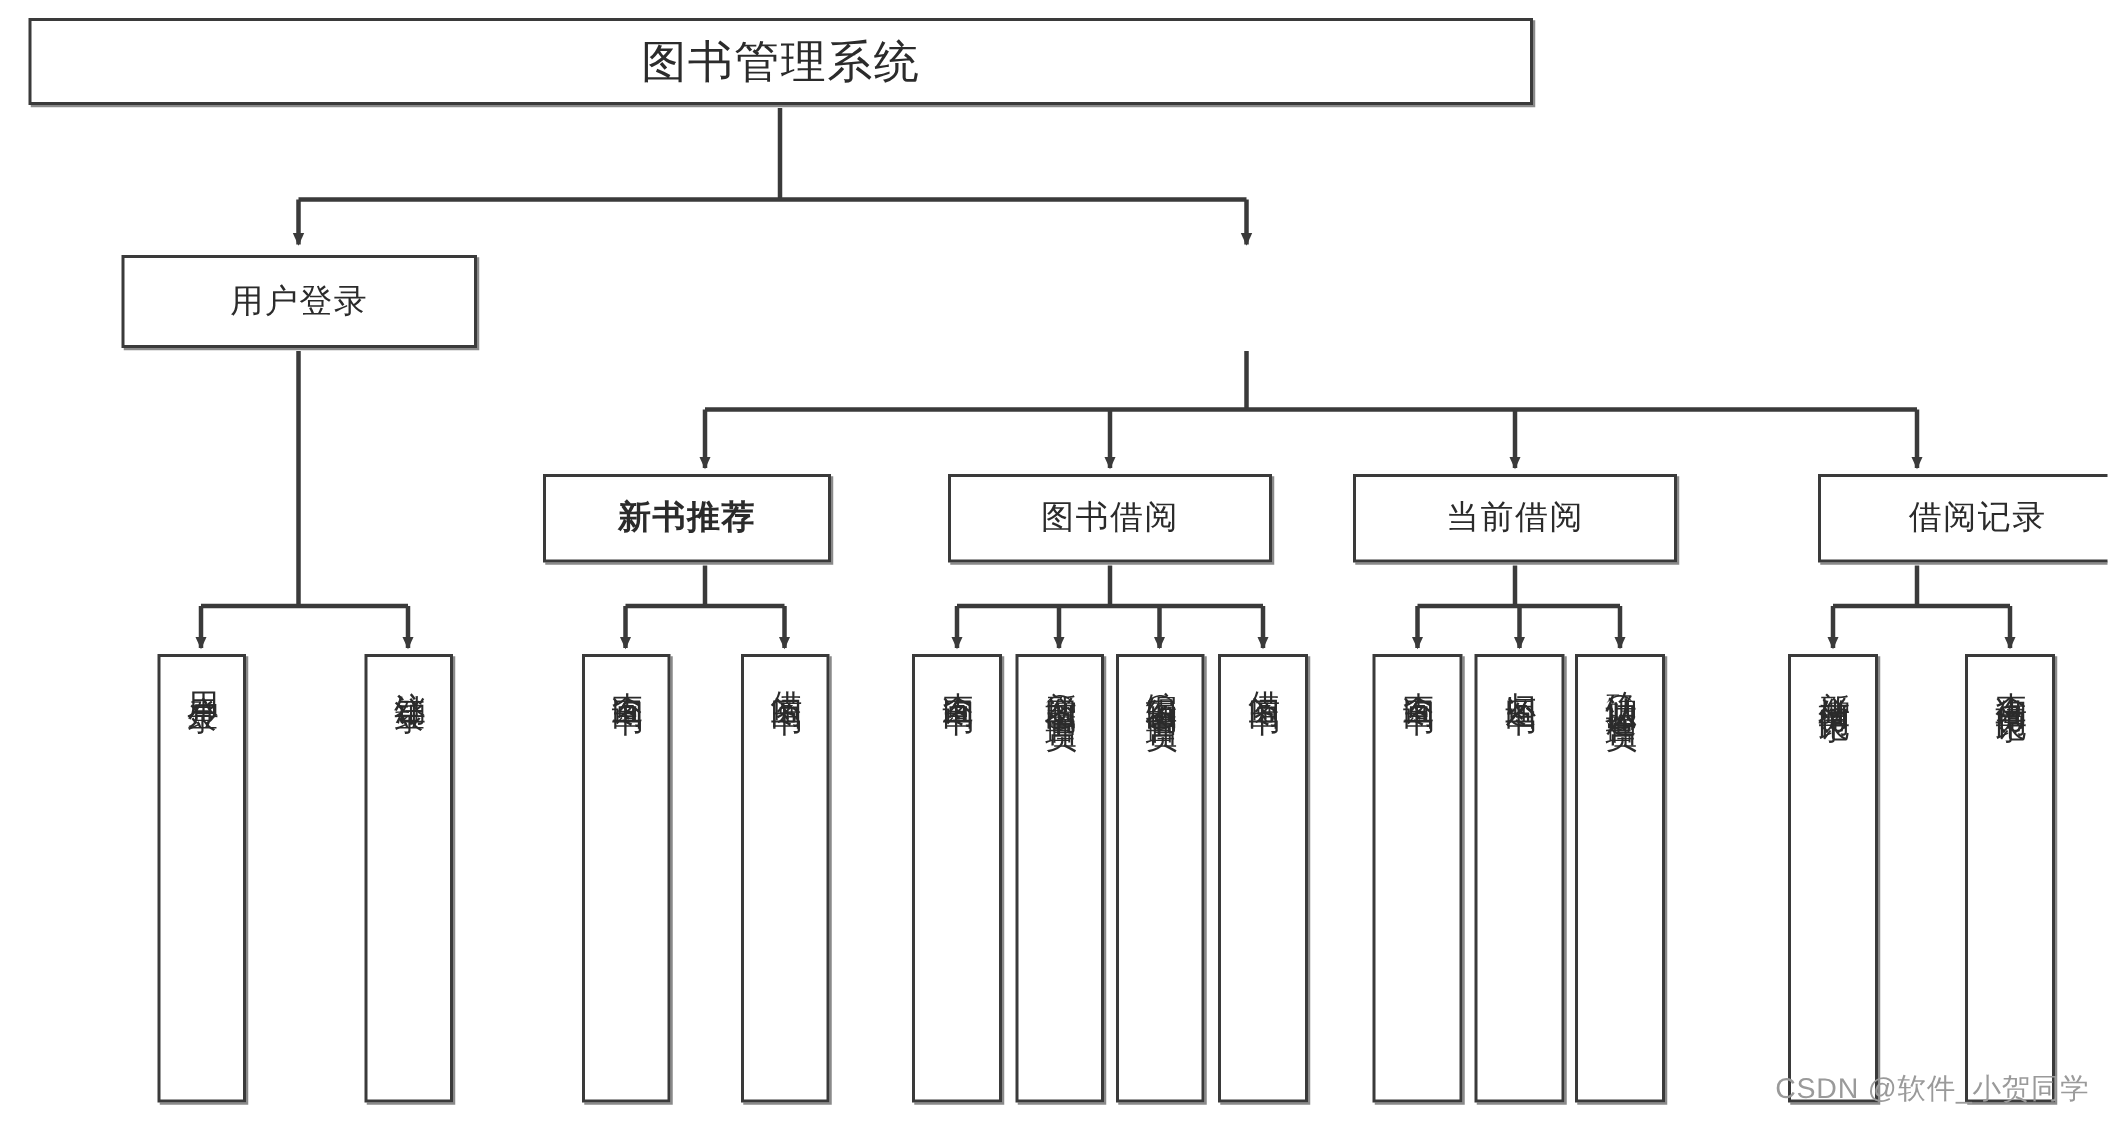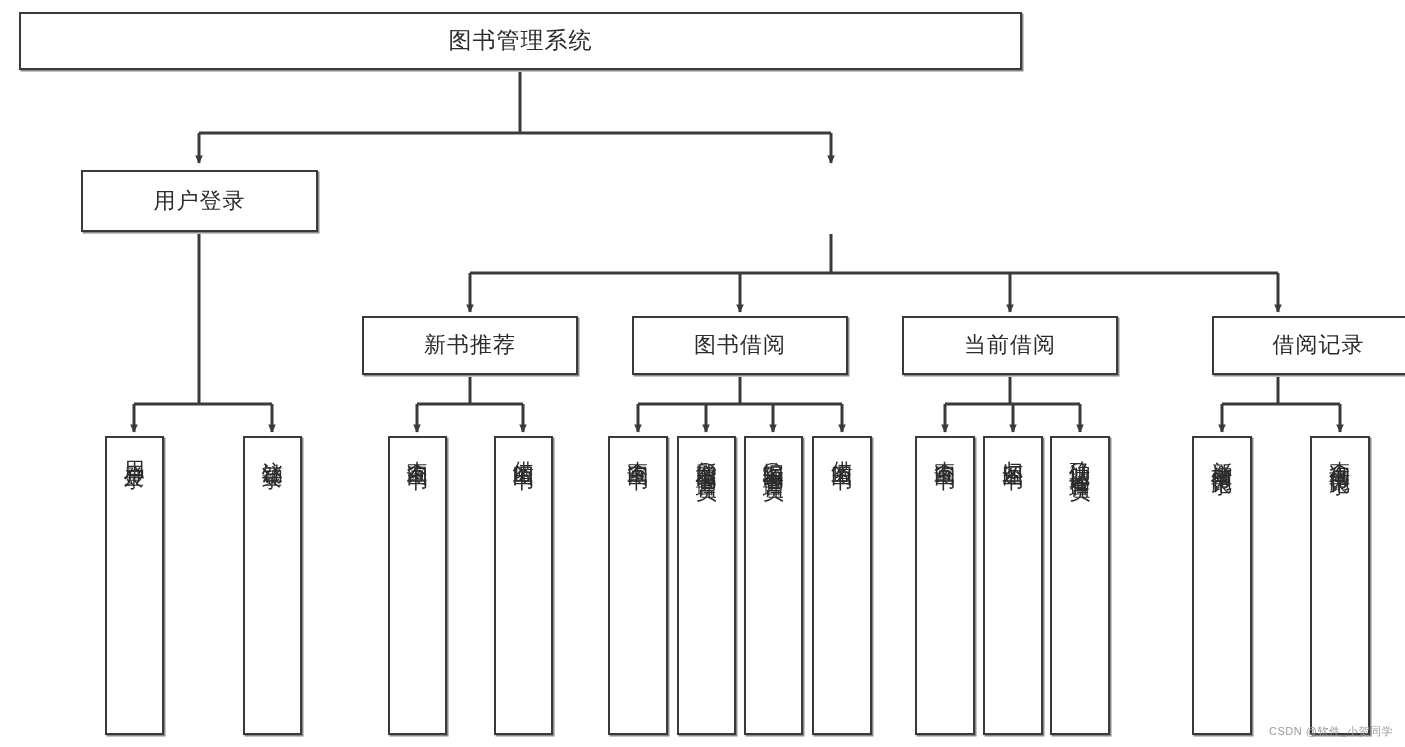--- a/index.html
+++ b/index.html
@@ -29,42 +29,42 @@
     display:block;
     text-align:center;
     white-space:nowrap;
   }
 
   
   .node.h .label{
     font-size:22px;
     line-height:1.1;
   }
-  .node.root .label{font-size:23px;}
+  .node.root .label{font-size:30px;}
 
   
   .node.v{
     align-items:flex-start;
     padding-top:6px;
   }
   .node.v .label{
     writing-mode:vertical-rl;
     text-orientation:upright;
     font-size:21px;
     line-height:1.12;
     letter-spacing:3px;
     white-space:normal;
     max-height:288px;
   }
 
   #watermark{
     position:absolute;
     right:12px;
     bottom:8px;
-    font-size:11px;
+    font-size:19px;
     color:#9a9a9a;
     letter-spacing:0.5px;
     white-space:nowrap;
     pointer-events:none;
   }
 </style>
 </head>
 <body>
 
 <div id="canvas">
@@ -120,21 +120,21 @@
   </svg>
 
   <div class="node h root" style="left:19px;top:12px;width:1003px;height:58px;">
     <span class="label">图书管理系统</span>
   </div>
 
   <div class="node h" style="left:81px;top:170px;width:237px;height:62px;">
     <span class="label">用户登录</span>
   </div>
 
-  <div class="node h" style="left:362px;top:316px;width:216px;height:59px;">
+  <div class="node h" style="left:362px;top:316px;width:192px;height:59px;font-weight:bold;">
     <span class="label">新书推荐</span>
   </div>
   <div class="node h" style="left:632px;top:316px;width:216px;height:59px;">
     <span class="label">图书借阅</span>
   </div>
   <div class="node h" style="left:902px;top:316px;width:216px;height:59px;">
     <span class="label">当前借阅</span>
   </div>
   <div class="node h" style="left:1172px;top:316px;width:213px;height:59px;margin-left:40px;">
     <span class="label">借阅记录</span>

